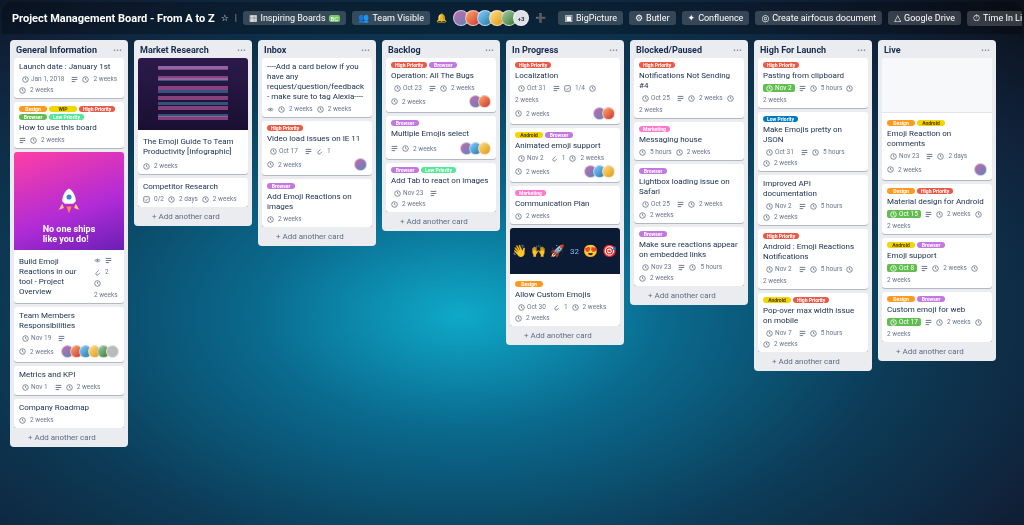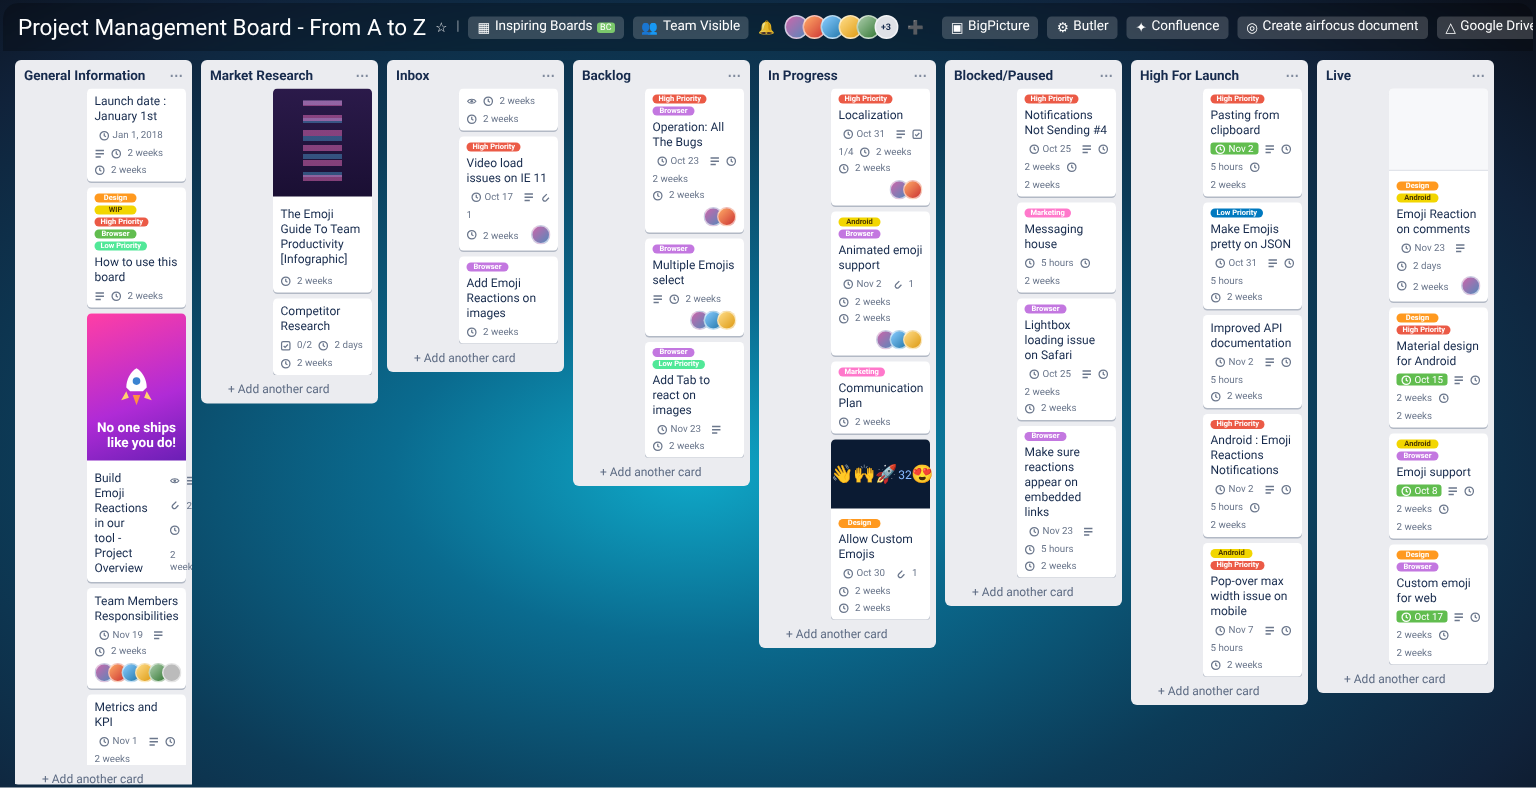--- a/index.html
+++ b/index.html
@@ -1,49 +1,49 @@
 <!DOCTYPE html>
 <html><head>
 <meta charset="utf-8">
 <style>
   html,body{margin:0;padding:0;height:100%;font-family:-apple-system,BlinkMacSystemFont,"Segoe UI",Roboto,Helvetica,Arial,sans-serif;font-size:10px;color:#172b4d;}
   body{width:1024px;height:525px;overflow:hidden;background:radial-gradient(ellipse at 45% 60%,#0fa9c9 0%,#0a6b8f 25%,#0c3b57 55%,#10223a 80%,#0b0f18 100%);}
   .frame{box-sizing:border-box;width:1020px;height:521px;margin:2px;border-radius:10px;overflow:hidden;position:relative;}
   
   .hdr{display:flex;align-items:center;height:24px;padding:4px 10px;color:#fff;background:rgba(0,0,0,.25);backdrop-filter:blur(1px);font-size:9px;gap:6px;}
-  .hdr-title{font-weight:400;font-size:15px;white-space:nowrap;}
+  .hdr-title{font-weight:700;font-size:11px;white-space:nowrap;}
   .hdr-icon{display:inline-flex;width:12px;height:12px;align-items:center;justify-content:center;opacity:.9;}
   .hdr-item{display:inline-flex;align-items:center;gap:3px;background:rgba(255,255,255,.18);padding:2px 6px;border-radius:3px;white-space:nowrap;}
   .hdr-spacer{flex:1;}
   .avatars{display:flex;align-items:center;}
   .avatar{width:14px;height:14px;border-radius:50%;border:1px solid rgba(255,255,255,.6);margin-left:-4px;background:linear-gradient(135deg,#c6a,#58b);}
   .avatar:first-child{margin-left:0;}
   .avatar.more{background:#dfe1e6;color:#172b4d;font-size:6px;display:flex;align-items:center;justify-content:center;font-weight:700;}
   
   .board{display:flex;gap:6px;padding:6px 8px;overflow:hidden;height:calc(100% - 32px);align-items:flex-start;}
   .list{background:#ebecf0;border-radius:4px;width:118px;flex:0 0 118px;display:flex;flex-direction:column;max-height:100%;}
   .list-hd{display:flex;align-items:center;padding:5px 6px 3px;font-weight:700;font-size:9px;color:#172b4d;}
   .list-hd .dots{margin-left:auto;opacity:.5;}
   .cards{padding:0 4px;display:flex;flex-direction:column;gap:4px;overflow:hidden;}
-  .card{background:#fff;border-radius:3px;box-shadow:0 1px 0 rgba(9,30,66,.25);padding:4px 5px;display:flex;flex-direction:column;gap:3px;margin-left:44px;}
+  .card{background:#fff;border-radius:3px;box-shadow:0 1px 0 rgba(9,30,66,.25);padding:4px 5px;display:flex;flex-direction:column;gap:3px;}
   .card .title{font-size:8px;line-height:1.25;}
   .labels{display:flex;flex-wrap:wrap;gap:2px;}
   .label{display:inline-block;height:6px;border-radius:3px;min-width:20px;padding:0 4px;font-size:5px;line-height:6px;color:#fff;font-weight:700;text-align:center;}
   .label.orange{background:#ff991f;} .label.green{background:#61bd4f;} .label.red{background:#eb5a46;} .label.blue{background:#0079bf;} .label.pink{background:#ff78cb;} .label.yellow{background:#f2d600;color:#4d3800;} .label.purple{background:#c377e0;} .label.lime{background:#51e898;}
   .meta{display:flex;flex-wrap:wrap;align-items:center;gap:4px;font-size:6.5px;color:#6b778c;}
   .meta .due{display:inline-flex;align-items:center;gap:2px;border-radius:2px;padding:0 3px;}
   .meta .due.green{background:#61bd4f;color:#fff;}
   .meta .due.plain{background:transparent;}
   .meta svg{width:7px;height:7px;}
   .members{display:flex;margin-left:auto;}
   .members .avatar{width:11px;height:11px;border-width:1px;}
   .cover{width:100%;border-radius:3px 3px 0 0;object-fit:cover;display:block;}
   .cover.market{height:72px;background:linear-gradient(180deg,#2b1a4a,#1a0f33);position:relative;}
   .cover.market::after{content:"";position:absolute;inset:8px 20px;background:repeating-linear-gradient(180deg,rgba(255,120,200,.45) 0 4px,transparent 4px 10px),repeating-linear-gradient(180deg,rgba(90,200,255,.35) 0 3px,transparent 3px 12px);}
-  .cover.rocket{height:98px;background:linear-gradient(160deg,#ff3ea5 0%,#b02bd6 60%,#6a1fb5 100%);display:flex;flex-direction:column;align-items:center;justify-content:flex-end;color:#fff;font-weight:700;font-size:9px;text-align:right;padding:6px 4px;box-sizing:border-box;}
+  .cover.rocket{height:98px;background:linear-gradient(160deg,#ff3ea5 0%,#b02bd6 60%,#6a1fb5 100%);display:flex;flex-direction:column;align-items:center;justify-content:flex-end;color:#fff;font-weight:700;font-size:9px;text-align:left;padding:6px 4px;box-sizing:border-box;}
   .rocket-ship{width:34px;height:34px;margin-bottom:4px;}
   .cover.reactions{height:46px;background:#0b1b33;display:flex;align-items:center;justify-content:space-around;font-size:12px;}
   .cover.live{height:54px;background:#f7f8fa;border-bottom:1px solid #e1e4ea;}
   .add-card{padding:5px 18px;color:#5e6c84;font-size:8px;}
 </style>
 </head>
 <body>
 <div class="frame">
 
 <svg width="0" height="0" style="position:absolute">
@@ -299,20 +299,21 @@
     <div class="add-card">+ Add another card</div>
   </div>
 
   <div class="list">
     <div class="list-hd">
           <span>Inbox</span>
           <span class="dots">⋯</span>
         </div>
     <div class="cards">
       <div class="card">
+        <div class="title">----Add a card below if you have any request/question/feedback - make sure to tag Alexia----</div>
         <div class="meta">
               <svg viewBox="0 0 10 10">
                 <use href="#i-eye"></use>
               </svg>
               <svg viewBox="0 0 10 10">
                 <use href="#i-clock"></use>
               </svg>
               <span>2 weeks</span>
               <svg viewBox="0 0 10 10">
                 <use href="#i-clock"></use>

